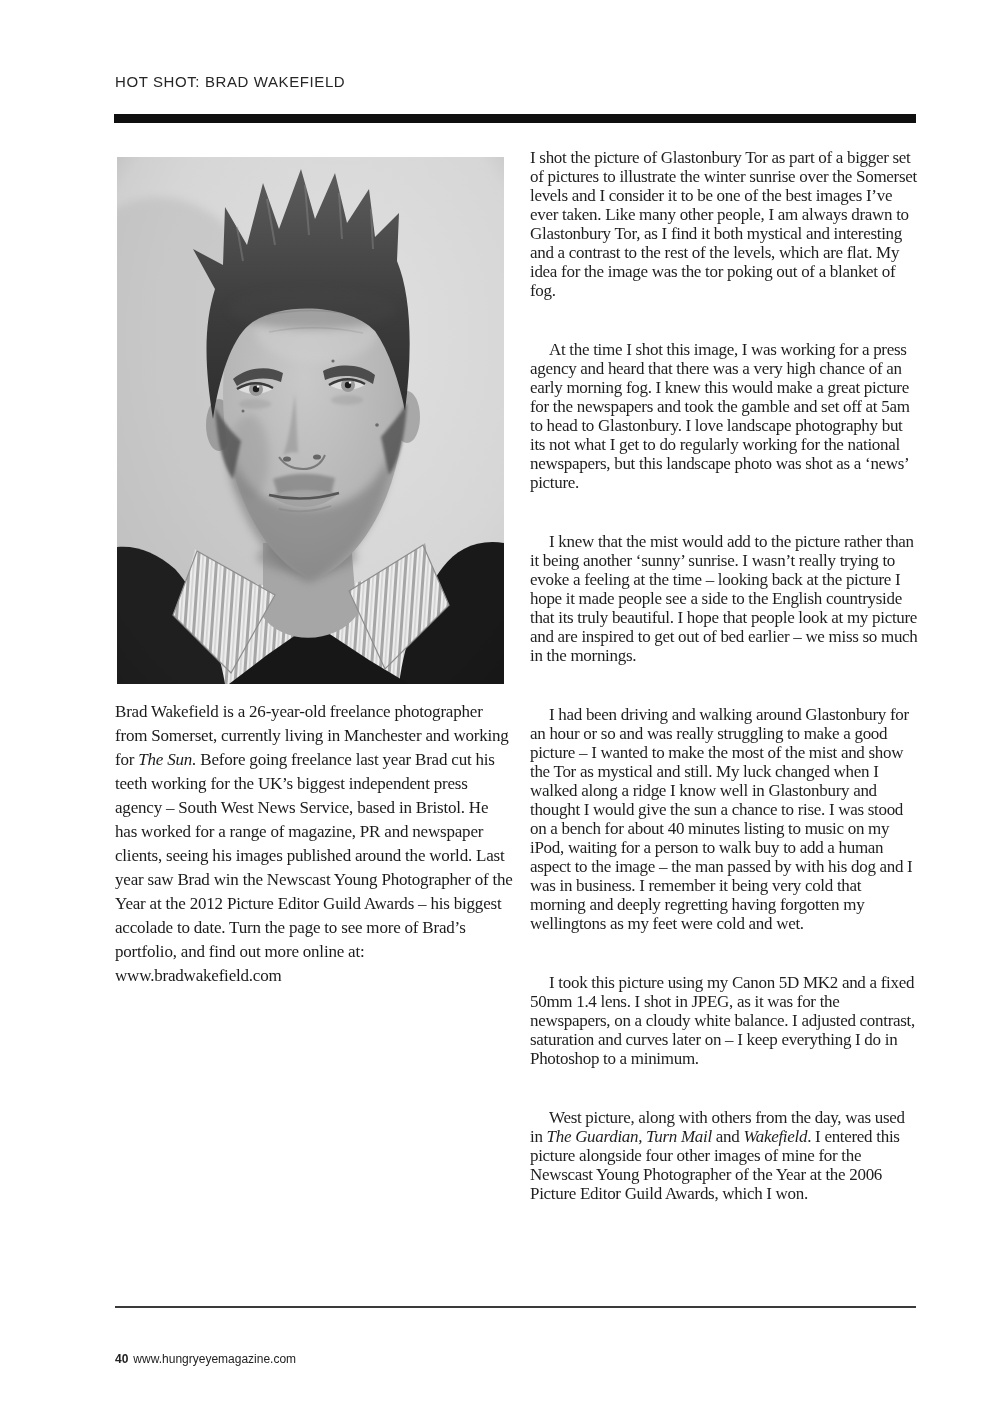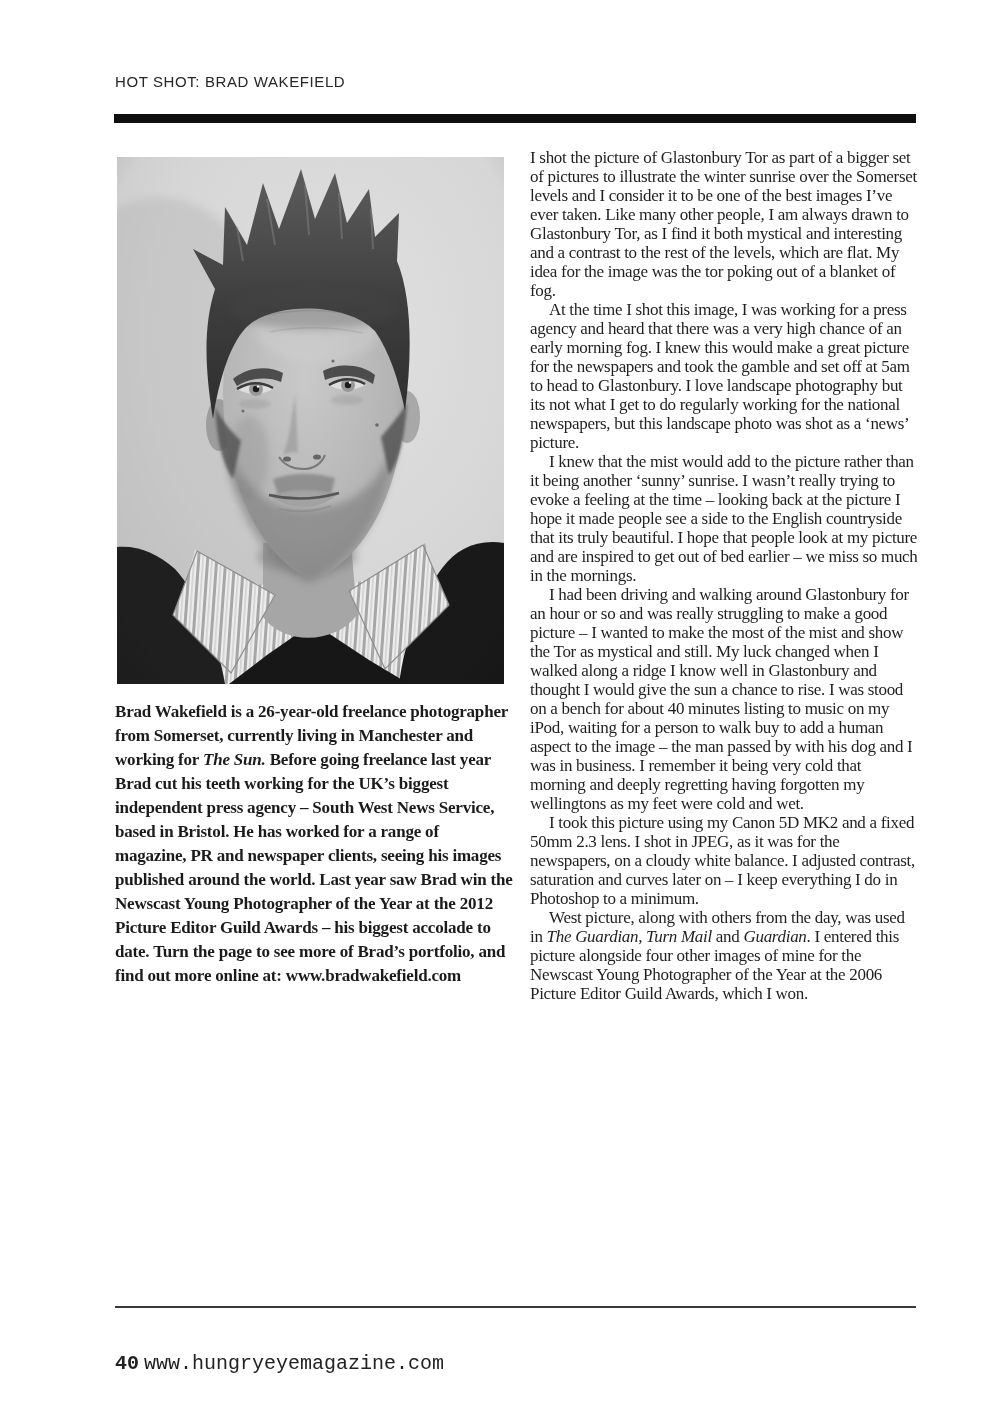--- a/index.html
+++ b/index.html
@@ -31,45 +31,45 @@
     position: absolute; left: 117px; top: 157px;
     width: 387px; height: 527px;
     margin: 0; padding: 0;
   }
   .portrait svg { display: block; width: 100%; height: 100%; }
   .bio {
     position: absolute; left: 115px; top: 700px;
     width: 398px;
     margin: 0;
     font-family: "Liberation Serif", serif;
-    font-weight: bold;
+    font-weight: normal;
     font-size: 17px; line-height: 24px;
     letter-spacing: -0.2px;
     color: #1b1b1b;
   }
   .article {
     position: absolute; left: 530px; top: 148px;
     width: 390px;
     font-family: "Liberation Serif", serif;
     font-size: 17px; line-height: 19px;
     letter-spacing: -0.3px;
     color: #1f1f1f;
   }
   .article p { margin: 0; }
-  .article p.indent { text-indent: 19px; }
+  .article p.indent { text-indent: 19px; margin-top: 40px; }
   .italic { font-style: italic; }
   .rule-thin {
     position: absolute; left: 115px; top: 1306px;
     width: 801px; height: 2px;
     background: #3a3a3a;
   }
   .footer {
     position: absolute; left: 115px; top: 1352px;
-    font-family: Liberation Mono, monospace;
-    font-size: 20px;
+    font-family: Liberation Sans, sans-serif;
+    font-size: 12px;
     color: #222222;
   }
   .pagenum { font-weight: bold; margin-right: 5px; }
 </style>
 </head>
 <body>
 
 <div class="page">
 
   <div class="kicker">HOT SHOT: BRAD WAKEFIELD</div>
@@ -179,22 +179,22 @@
     </svg>
   </figure>
 
   <p class="bio"><span>Brad Wakefield is a 26-year-old freelance photographer from Somerset, currently living in Manchester and working for </span><span class="italic">The Sun.</span><span> Before going freelance last year Brad cut his teeth working for the UK’s biggest independent press agency – South West News Service, based in Bristol. He has worked for a range of magazine, PR and newspaper clients, seeing his images published around the world. Last year saw Brad win the Newscast Young Photographer of the Year at the 2012 Picture Editor Guild Awards – his biggest accolade to date. Turn the page to see more of Brad’s portfolio, and find out more online at: www.bradwakefield.com</span></p>
 
   <div class="article">
       <p class="para"><span>I shot the picture of Glastonbury Tor as part of a bigger set of pictures to illustrate the winter sunrise over the Somerset levels and I consider it to be one of the best images I’ve ever taken. Like many other people, I am always drawn to Glastonbury Tor, as I find it both mystical and interesting and a contrast to the rest of the levels, which are flat. My idea for the image was the tor poking out of a blanket of fog.</span></p>
       <p class="para indent"><span>At the time I shot this image, I was working for a press agency and heard that there was a very high chance of an early morning fog. I knew this would make a great picture for the newspapers and took the gamble and set off at 5am to head to Glastonbury. I love landscape photography but its not what I get to do regularly working for the national newspapers, but this landscape photo was shot as a ‘news’ picture.</span></p>
       <p class="para indent"><span>I knew that the mist would add to the picture rather than it being another ‘sunny’ sunrise. I wasn’t really trying to evoke a feeling at the time – looking back at the picture I hope it made people see a side to the English countryside that its truly beautiful. I hope that people look at my picture and are inspired to get out of bed earlier – we miss so much in the mornings.</span></p>
       <p class="para indent"><span>I had been driving and walking around Glastonbury for an hour or so and was really struggling to make a good picture – I wanted to make the most of the mist and show the Tor as mystical and still. My luck changed when I walked along a ridge I know well in Glastonbury and thought I would give the sun a chance to rise. I was stood on a bench for about 40 minutes listing to music on my iPod, waiting for a person to walk buy to add a human aspect to the image – the man passed by with his dog and I was in business. I remember it being very cold that morning and deeply regretting having forgotten my wellingtons as my feet were cold and wet.</span></p>
-      <p class="para indent"><span>I took this picture using my Canon 5D MK2 and a fixed 50mm 2.3 lens. I shot in JPEG, as it was for the newspapers, on a cloudy white balance. I adjusted contrast, saturation and curves later on – I keep everything I do in Photoshop to a minimum.</span></p>
-      <p class="para indent"><span>West picture, along with others from the day, was used in </span><span class="italic">The Guardian, Turn Mail</span><span> and </span><span class="italic">Guardian</span><span>. I entered this picture alongside four other images of mine for the Newscast Young Photographer of the Year at the 2006 Picture Editor Guild Awards, which I won.</span></p>
+      <p class="para indent"><span>I took this picture using my Canon 5D MK2 and a fixed 50mm 1.4 lens. I shot in JPEG, as it was for the newspapers, on a cloudy white balance. I adjusted contrast, saturation and curves later on – I keep everything I do in Photoshop to a minimum.</span></p>
+      <p class="para indent"><span>West picture, along with others from the day, was used in </span><span class="italic">The Guardian, Turn Mail</span><span> and </span><span class="italic">Wakefield</span><span>. I entered this picture alongside four other images of mine for the Newscast Young Photographer of the Year at the 2006 Picture Editor Guild Awards, which I won.</span></p>
     </div>
 
   <div class="rule-thin"></div>
 
   <div class="footer">
     <span class="pagenum">40</span><span class="site">www.hungryeyemagazine.com</span>
   </div>
 
 </div>
 

